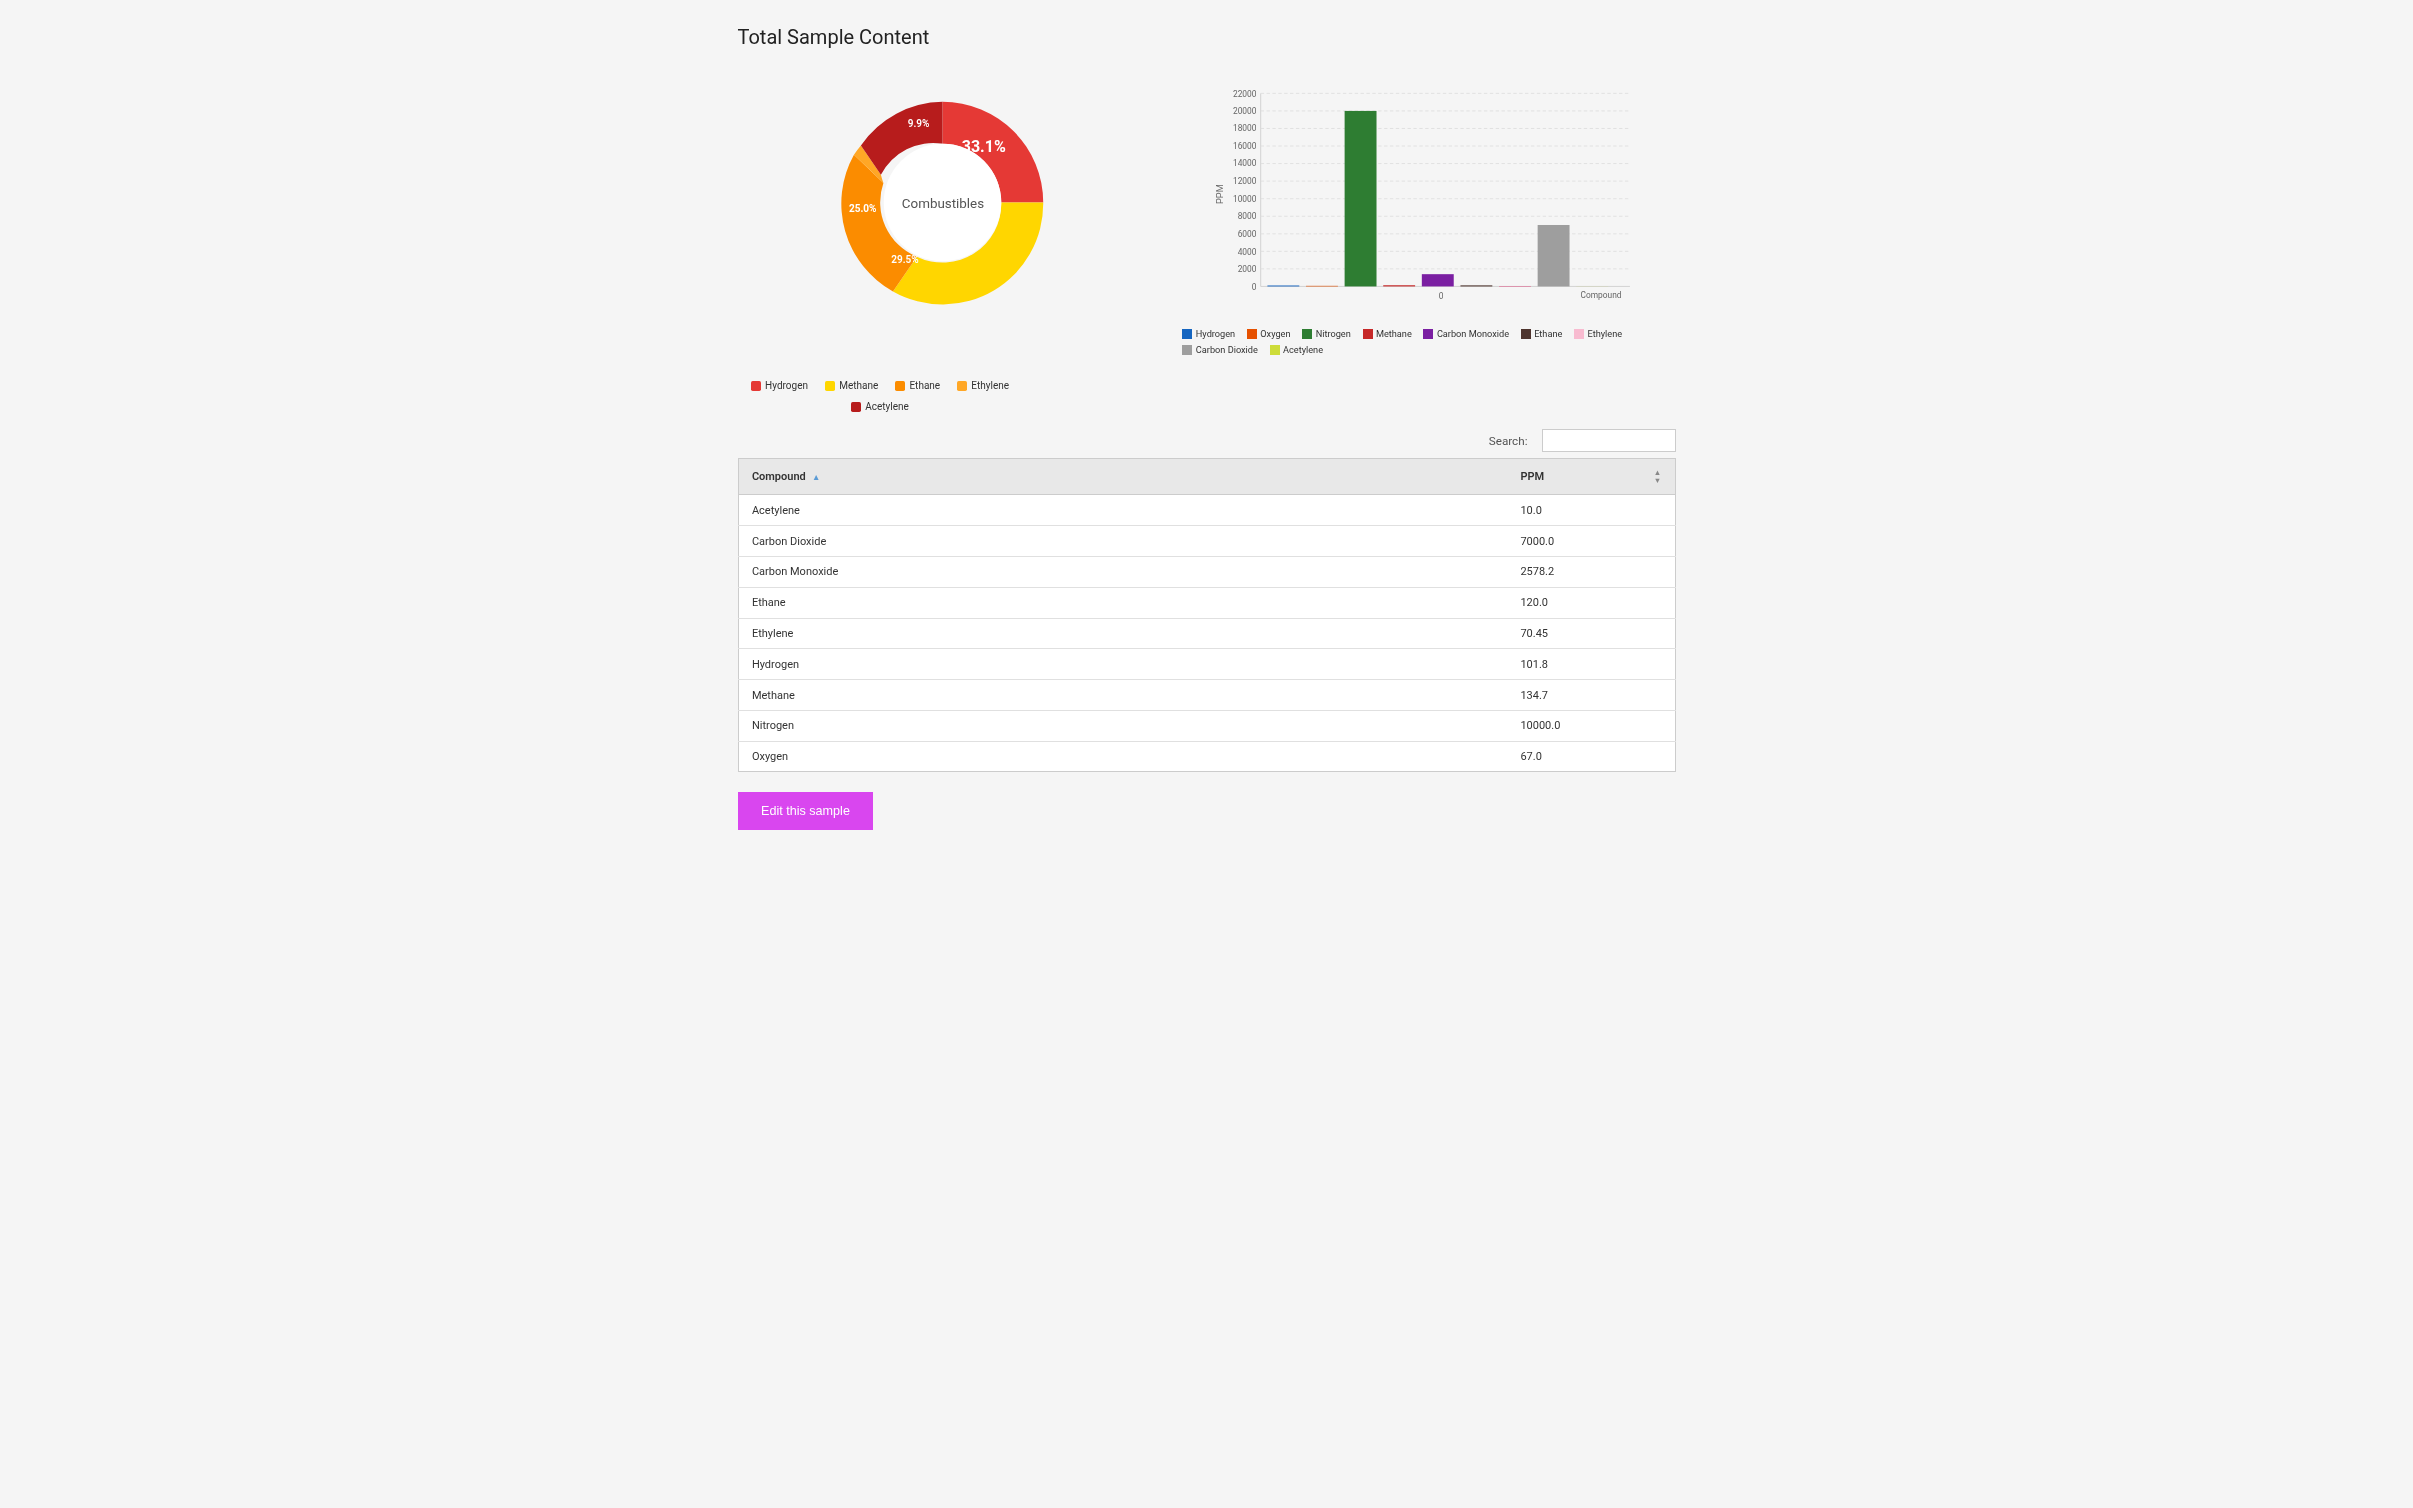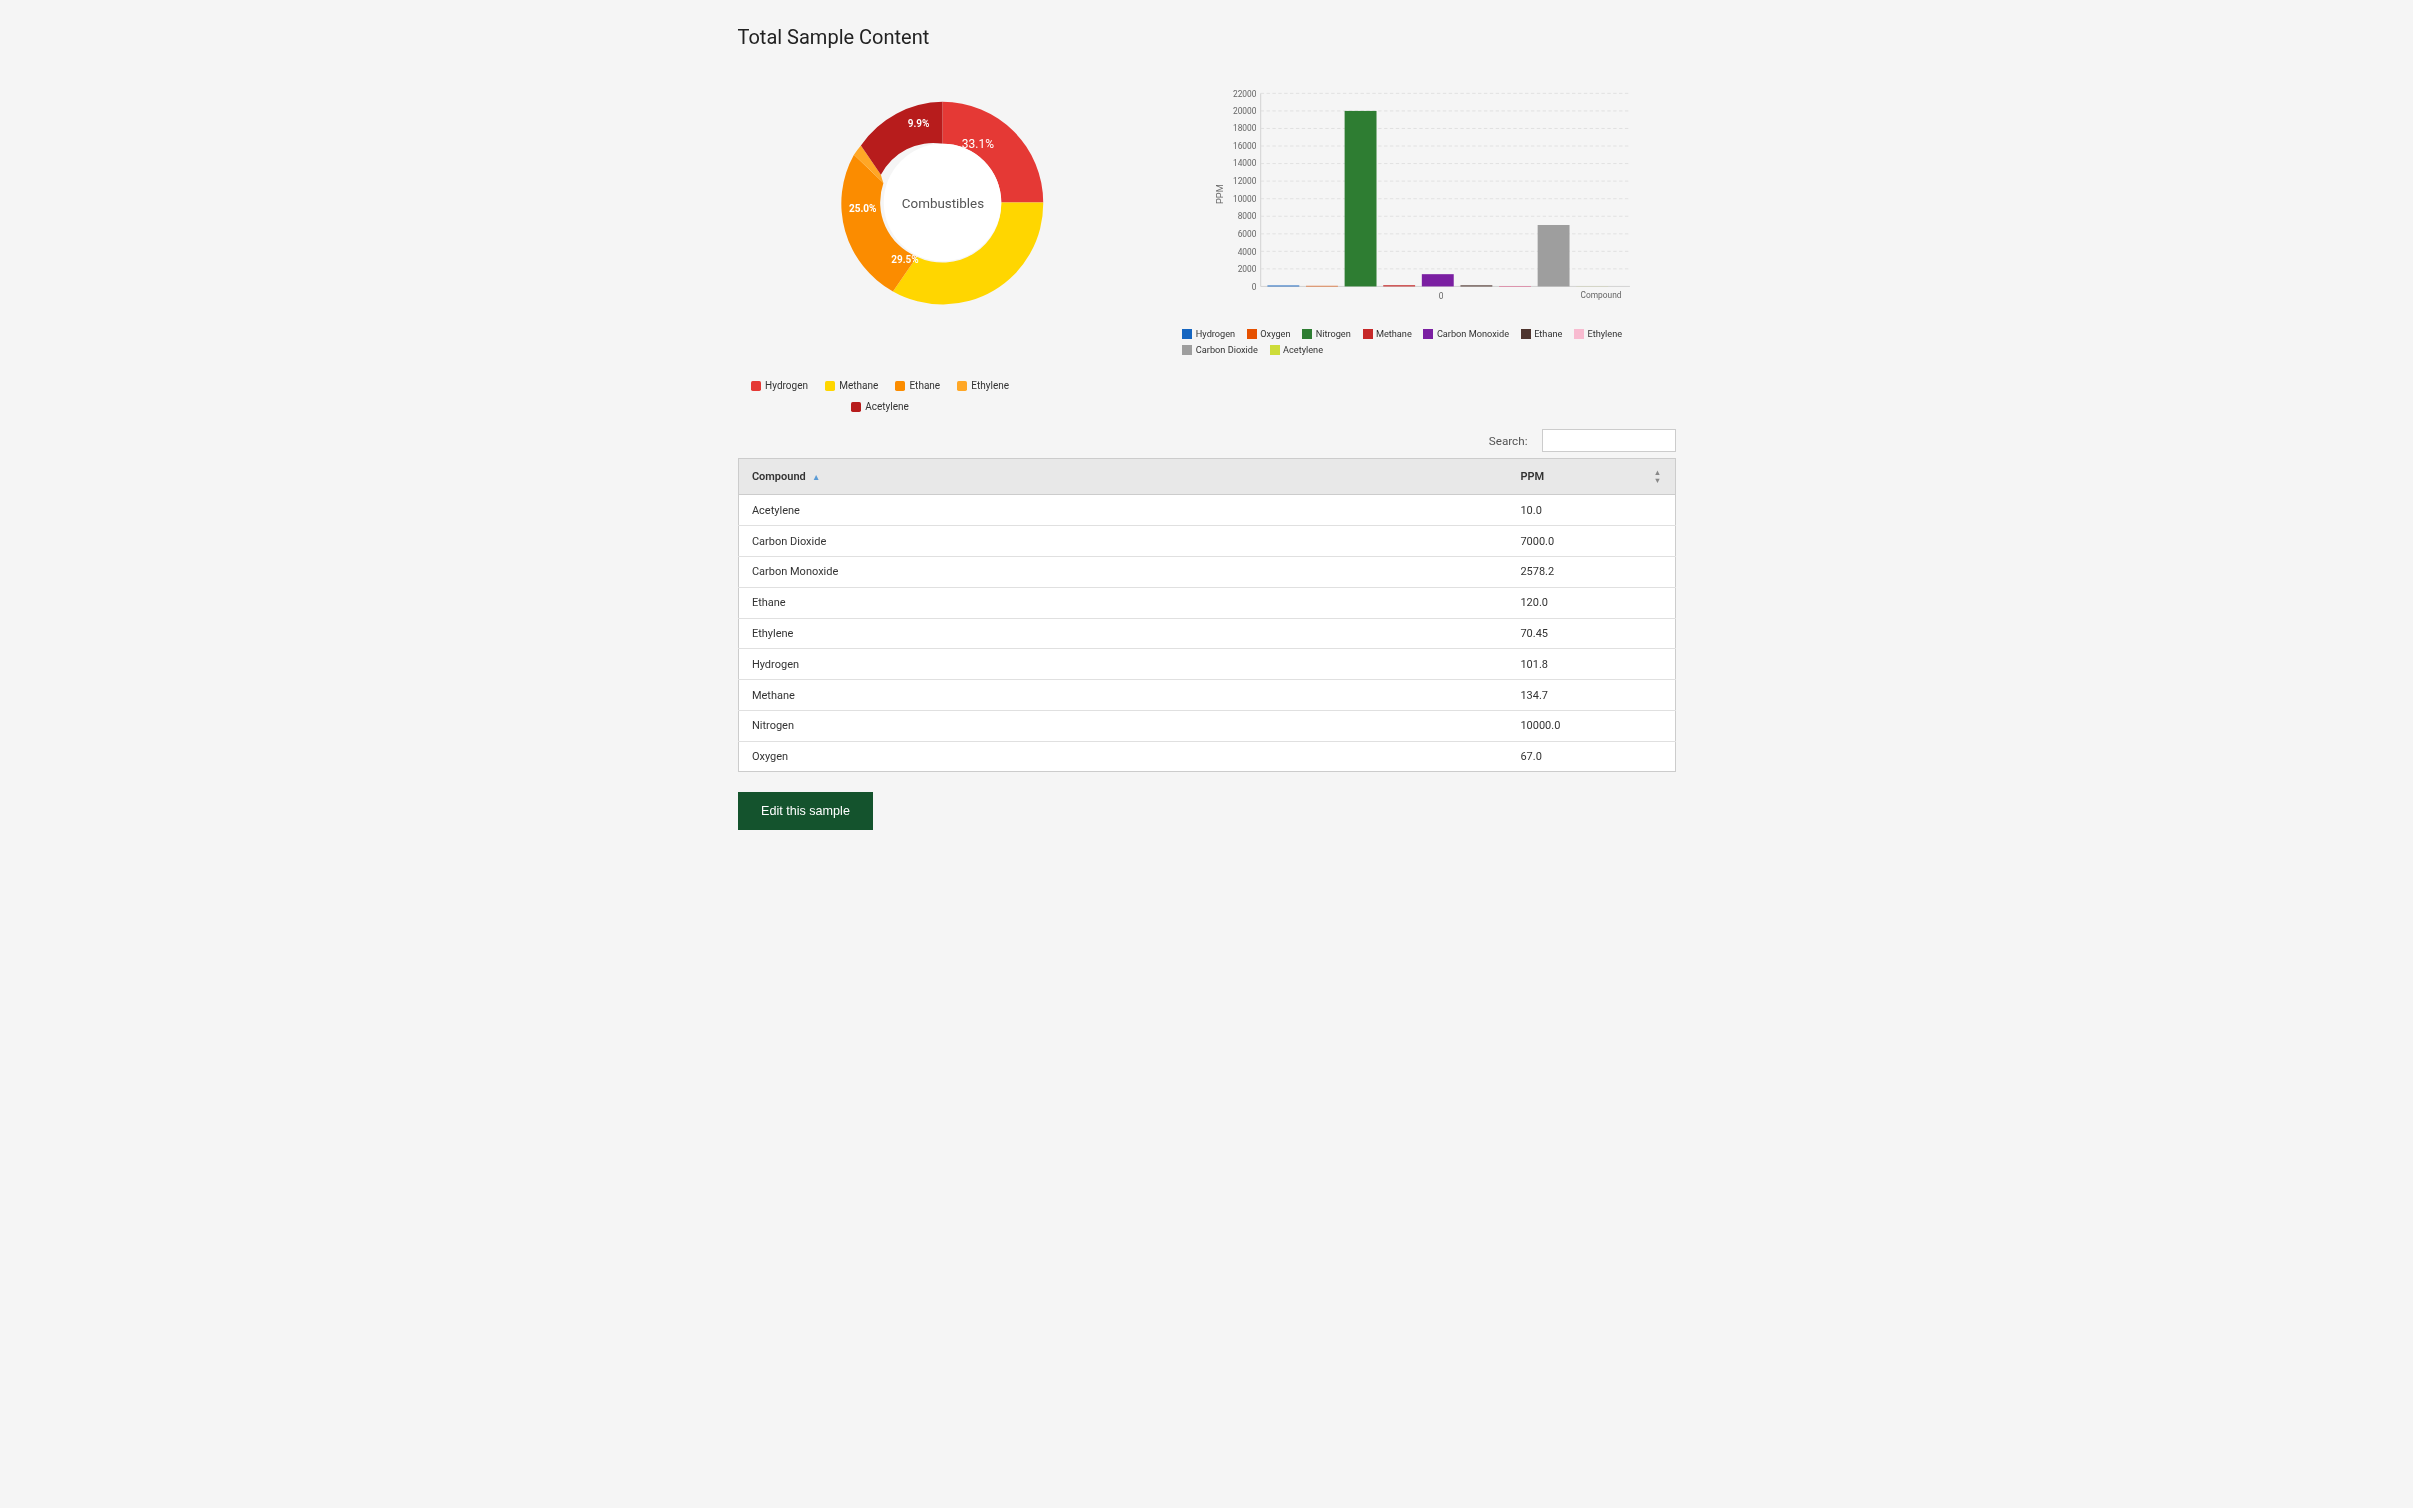--- a/index.html
+++ b/index.html
@@ -145,21 +145,21 @@
     }
     .data-table td {
       padding: 8.4px 13.4px;
       border-bottom: 0.8px solid #e0e0e0;
       font-size: 11px;
     }
     .data-table tbody tr:last-child td {
       border-bottom: none;
     }
     .edit-button {
-      background: #14532d;
+      background: #d946ef;
       color: #fff;
       border: none;
       padding: 11.7px 23.5px;
       font-size: 12.6px;
       cursor: pointer;
       margin-top: 20px;
       font-weight: 400;
     }
     .ppm-sort-arrows {
       display: flex;
@@ -187,21 +187,21 @@
 
           <path d="M 81.0 246.0 A 120 120 0 0 1 34.5 83.0 L 69.6 116.7 A 70 70 0 0 0 109.4 204.5 Z" fill="#fb8c00"></path>
 
           <path d="M 34.5 83.0 A 120 120 0 0 1 42.8 72.0 L 66.6 107.0 A 70 70 0 0 0 69.6 116.7 Z" fill="#ffa726"></path>
 
           <path d="M 42.8 72.0 A 120 120 0 0 1 140 20 L 140 70 A 70 70 0 0 0 66.6 107.0 Z" fill="#b71c1c"></path>
 
           <circle cx="140" cy="140" r="70" fill="white"></circle>
         </svg>
         
-        <div style="position:absolute;top:22%;left:58%;color:#fff;font-size:12px;font-weight:400;">33.1%</div>
+        <div style="position:absolute;top:22%;left:58%;color:#fff;font-size:16px;font-weight:700;">33.1%</div>
         <div style="position:absolute;top:14%;left:35%;color:#fff;font-size:10px;font-weight:600;">9.9%</div>
         <div style="position:absolute;top:50%;left:10%;color:#fff;font-size:10px;font-weight:700;">25.0%</div>
         <div style="position:absolute;top:72%;left:28%;color:#fff;font-size:10px;font-weight:600;">29.5%</div>
         <div class="donut-center-label">Combustibles</div>
       </div>
       <div class="donut-legend">
       </div>
     </div>
 
     <div class="bar-section">

